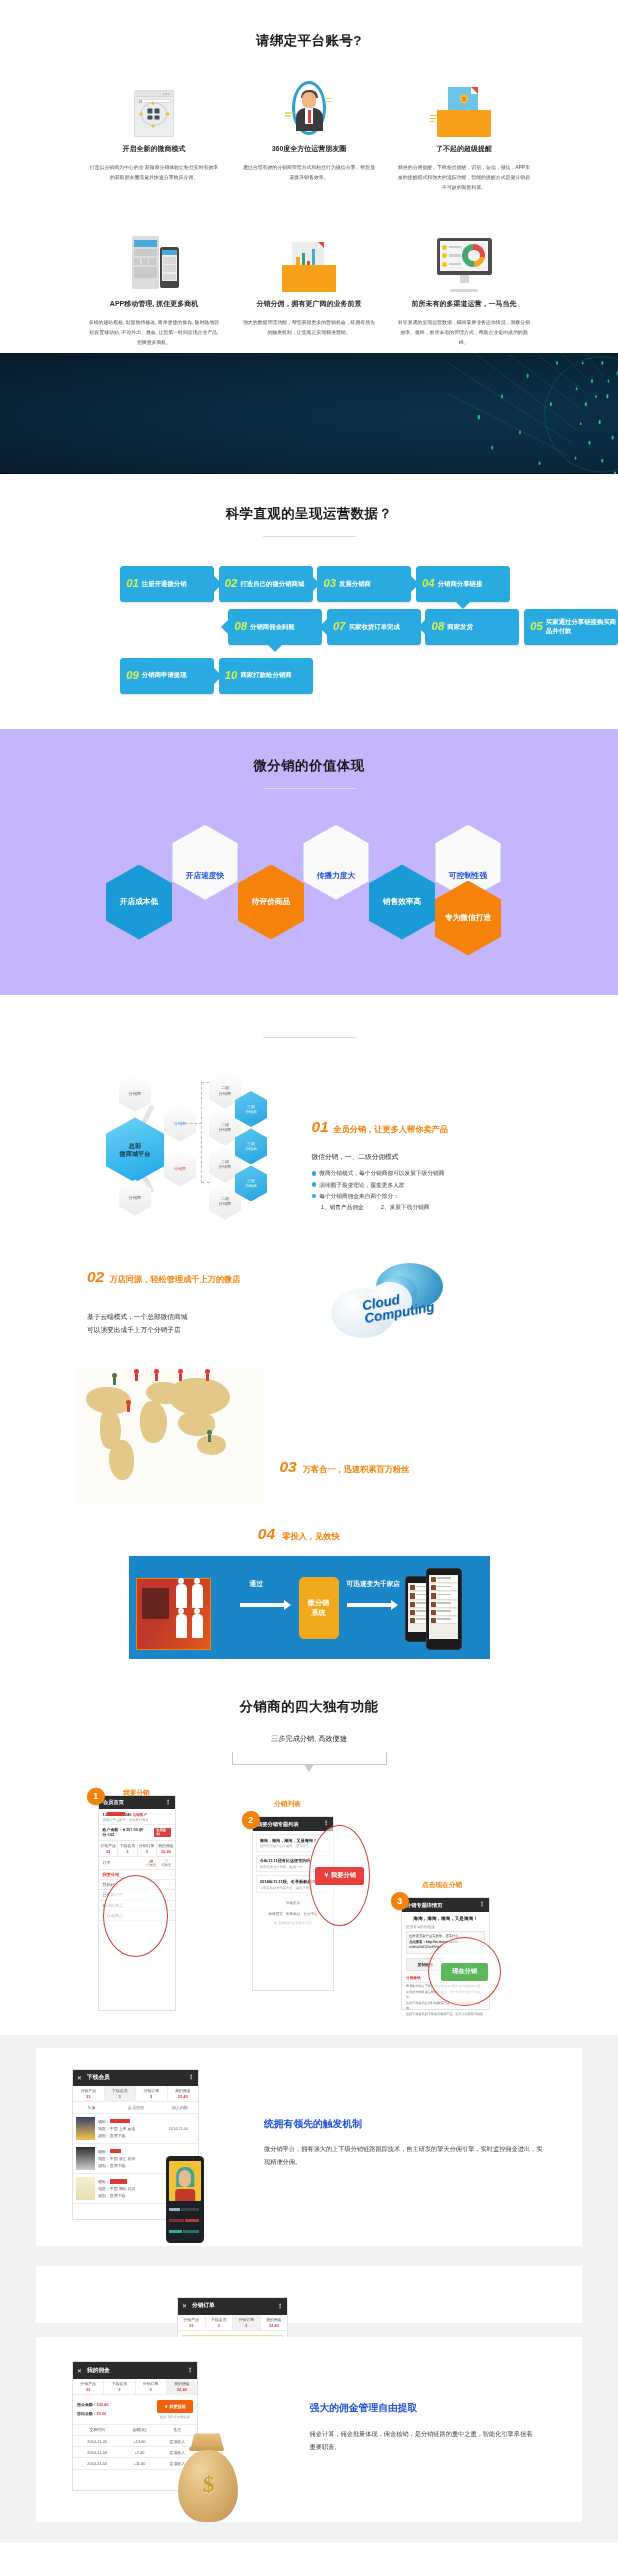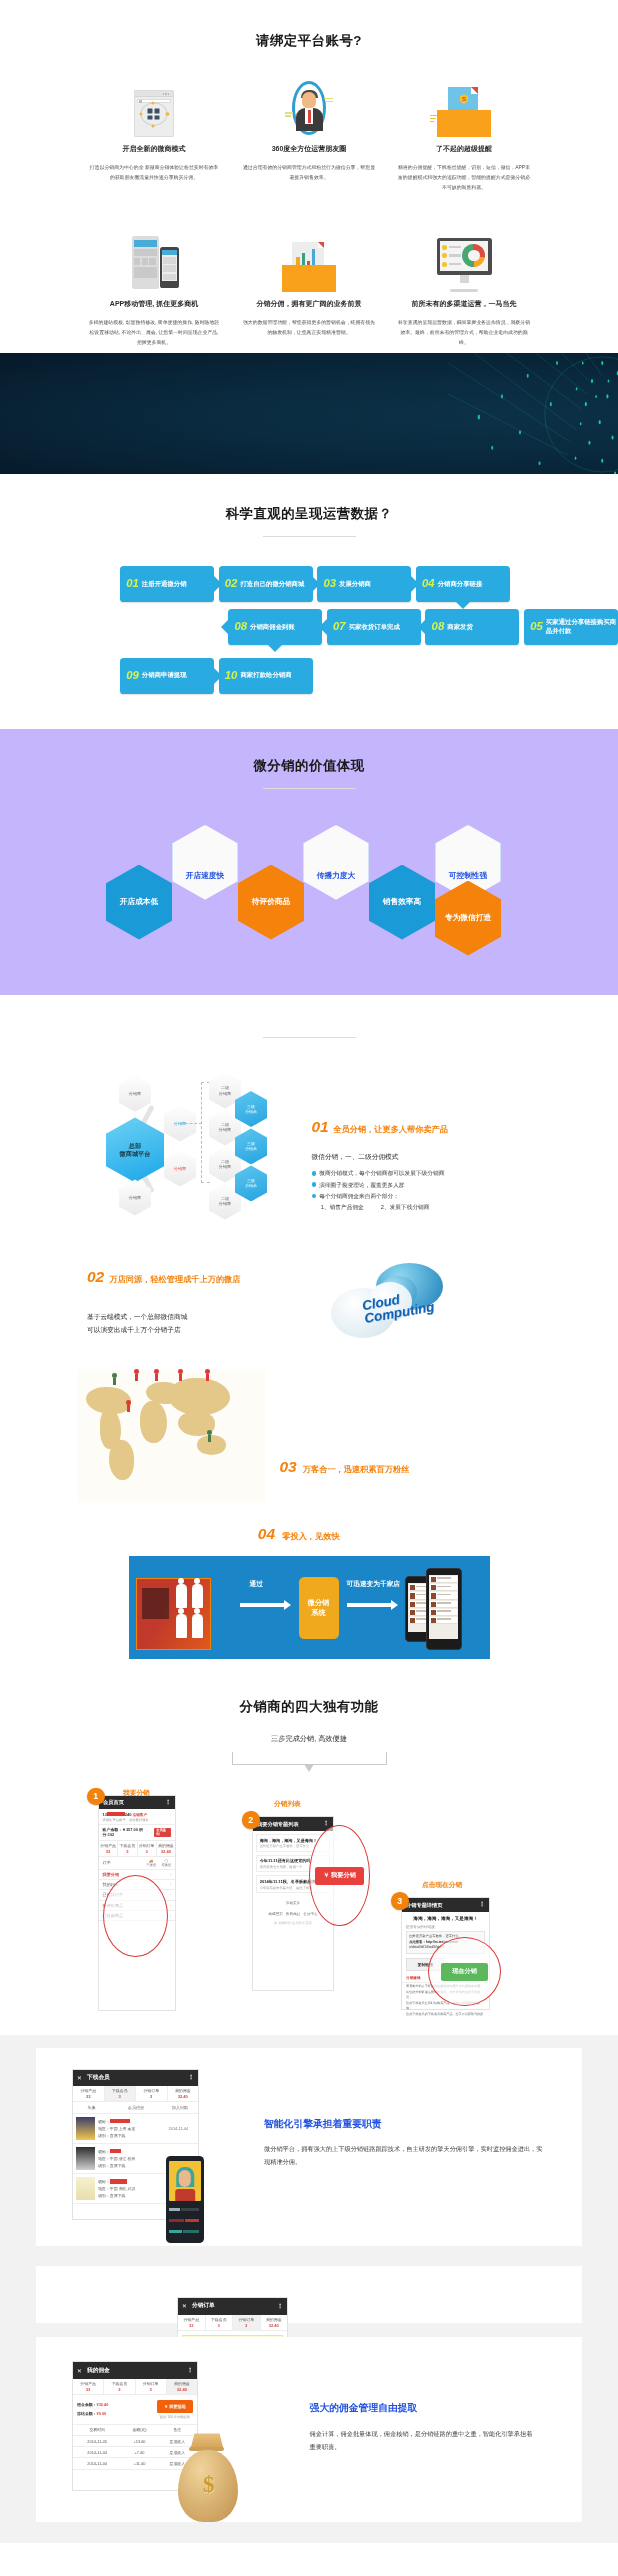--- a/index.html
+++ b/index.html
@@ -910,21 +910,21 @@
           <div style="position:absolute;left:50%;top:8.8px;transform:translateX(-50%);width:12.4px;height:16.5px;background:#e8b98e;border-radius:5.7px"></div>
           <div style="position:absolute;left:50%;bottom:0;transform:translateX(-50%);width:19.6px;height:12.4px;background:#c0392b;border-radius:3.1px 3.1px 0 0"></div>
         </div>
         <div style="margin-top:2.6px"><div style="height:3.1px;background:#9fb0bb;width:11.3px;display:inline-block"></div><div style="height:3.1px;background:#394149;width:18.5px;display:inline-block;margin-left:1px"></div></div>
         <div style="margin-top:2.1px"><div style="height:3.1px;background:#8e2a2a;width:15.5px;display:inline-block"></div><div style="height:3.1px;background:#c0392b;width:14.4px;display:inline-block;margin-left:1px"></div></div>
         <div style="margin-top:2.1px"><div style="height:3.1px;background:#3ba49b;width:13.4px;display:inline-block"></div><div style="height:3.1px;background:#2a6e68;width:16.5px;display:inline-block;margin-left:1px"></div></div>
       </div>
     </div>
 
     <div style="flex:1; padding-left:27px; padding-top:49px">
-      <div class="feat-h">智能化引擎承担着重要职责</div>
+      <div class="feat-h">统拥有领先的触发机制</div>
       <div class="feat-p">微分销平台，拥有强大的上下级分销链路跟踪技术，自主研发的擎天分佣引擎，实时监控佣金进出，实现精准分佣。</div>
     </div>
   </div>
 </section>
 
 <section class="feat" style="padding:7.2px 0">
   <div class="feat-in" style="display:flex; padding:31px 36px 26px;">
 
     <div style="width:216px; position:relative">
       <div style="position:absolute; left:0; top:93px; width:113px; height:88px">

